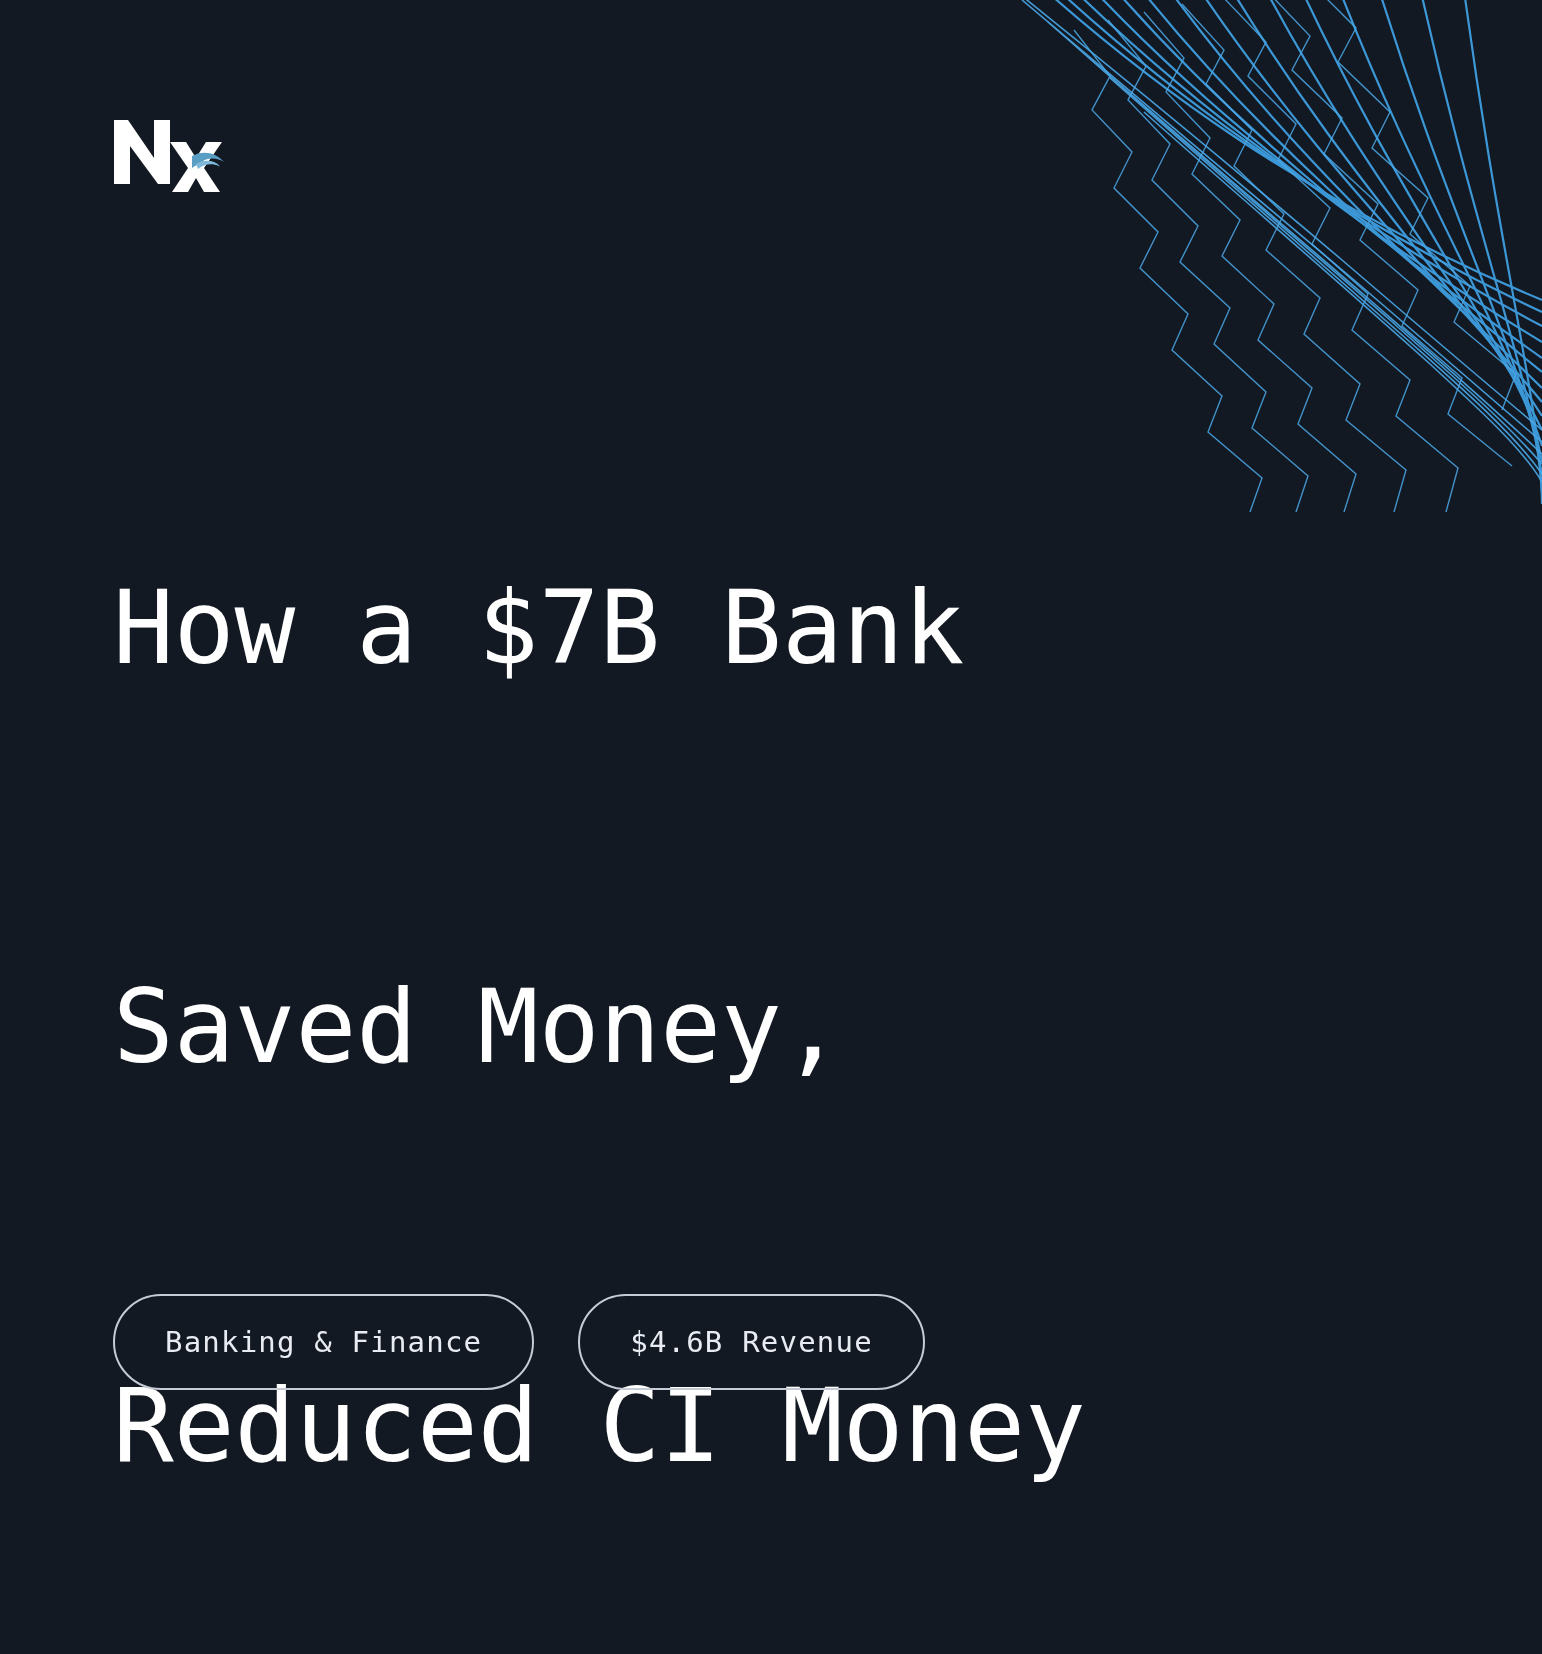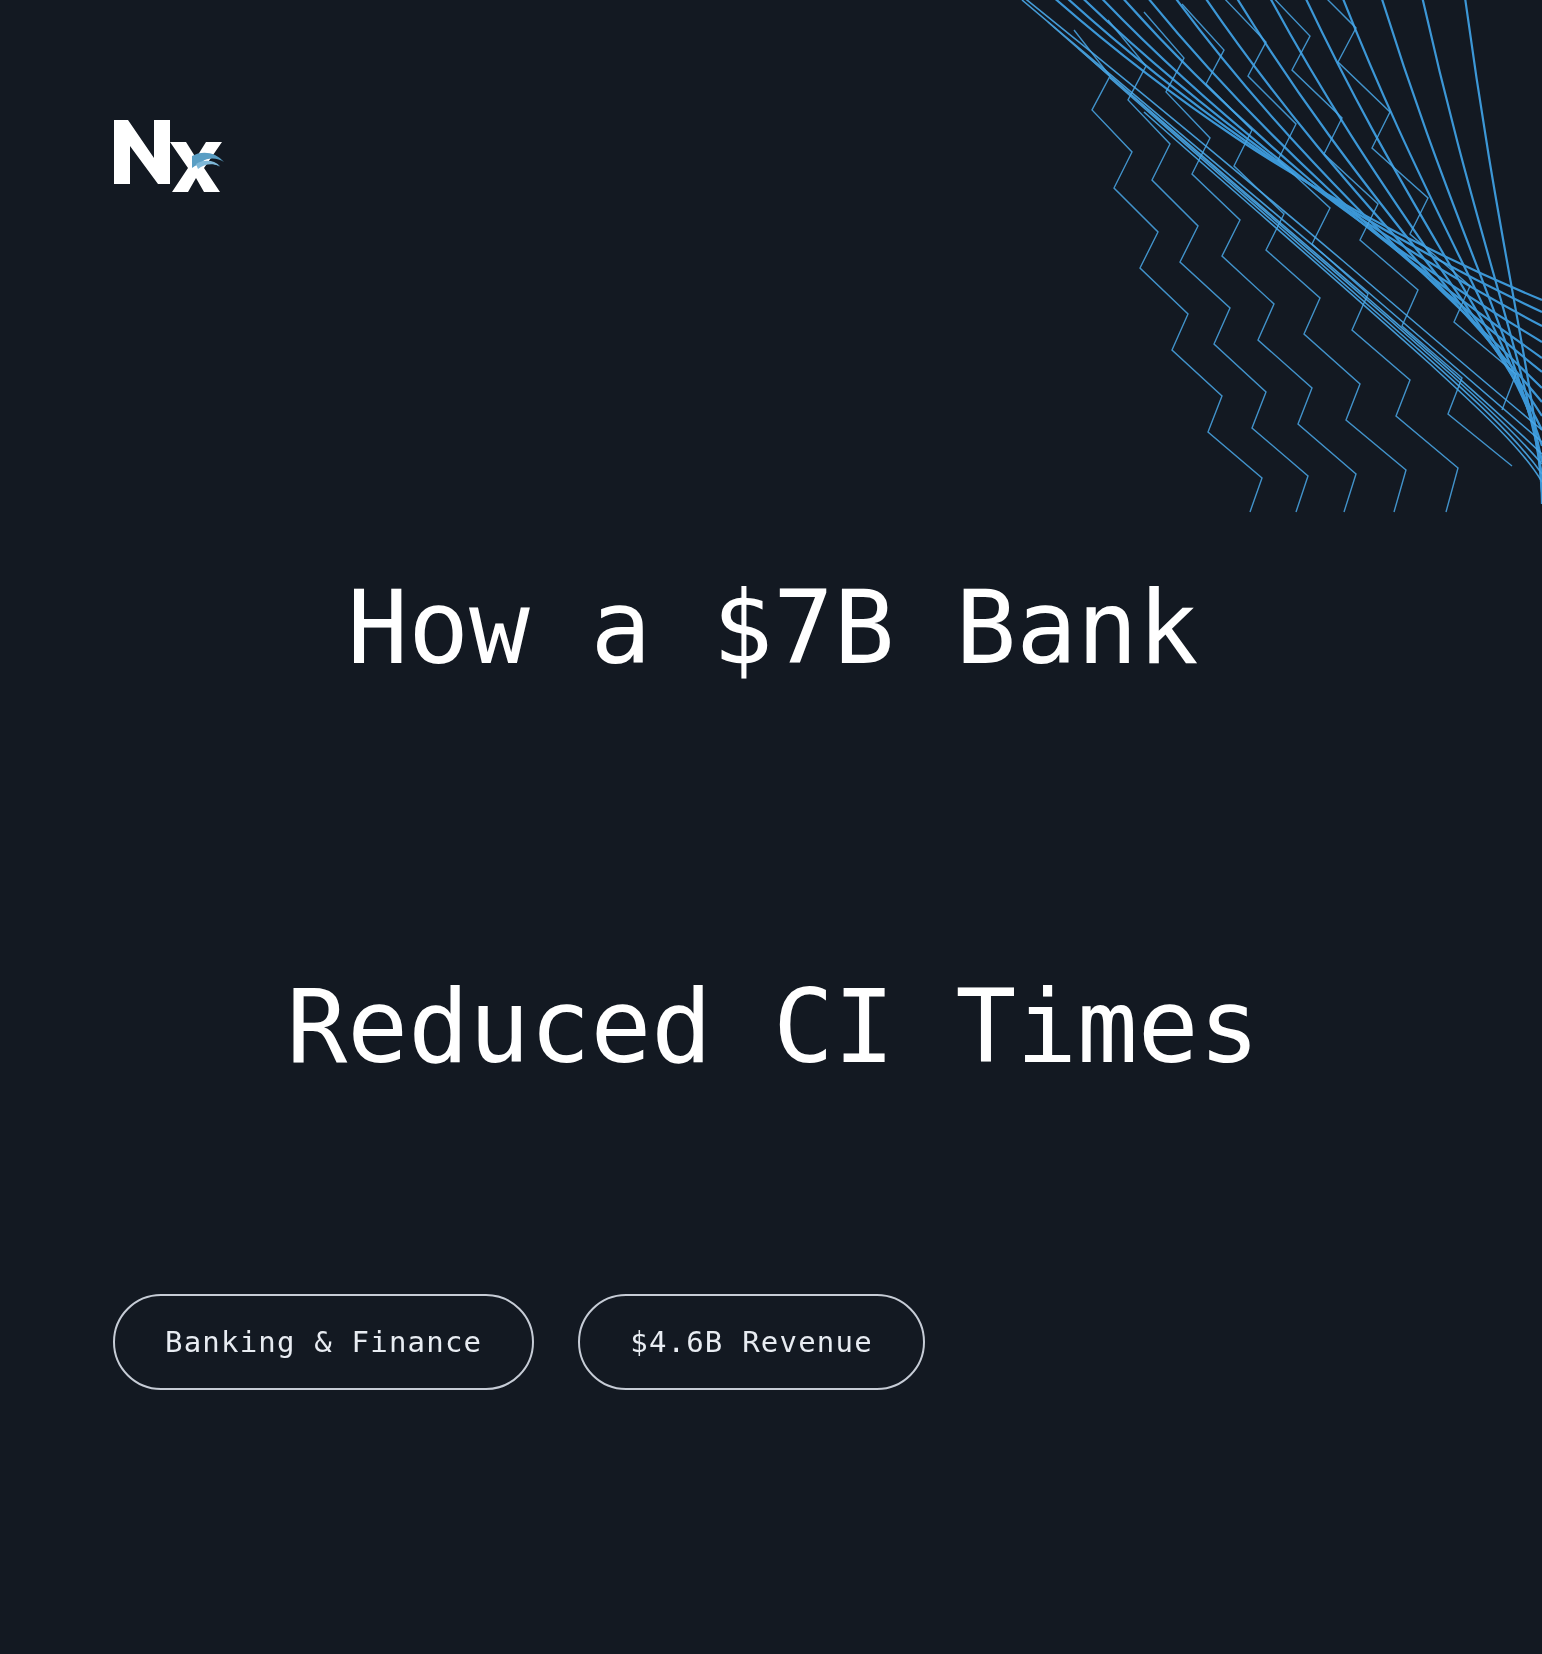--- a/index.html
+++ b/index.html
@@ -15,21 +15,20 @@
     font-family: "DejaVu Sans Mono", monospace;
     position: relative;
   }
 
   .page {
     position: relative;
     width: 1542px;
     height: 1654px;
     background: #131922;
     overflow: hidden;
-    text-align: center;
   }
 
   
   .wire-decor {
     position: absolute;
     top: 0;
     right: 0;
     width: 560px;
     height: 520px;
     pointer-events: none;
@@ -141,21 +140,22 @@
 
       <path d="M 62 30 L 78 30 L 88 46 L 98 30 L 114 30 L 96 56 L 112 80 L 96 80 L 88 66 L 80 80 L 64 80 L 80 56 Z" fill="#ffffff"></path>
 
       <path d="M 84 44 C 94 38, 108 40, 116 50 C 110 46, 100 45, 94 50 C 100 48, 108 50, 112 55 C 104 50, 92 50, 84 56 Z" fill="#5a9ec4"></path>
       <path d="M 88 52 C 96 47, 106 48, 112 54 C 104 51, 96 52, 90 57 Z" fill="#7fb8d8"></path>
     </svg>
   </div>
 
   <h1 class="headline">
     <span class="headline-line">How a $7B Bank</span>
-    <span class="headline-line">Reduced CI Times</span>
+    <span class="headline-line">Saved Money,</span>
+    <span class="headline-line">Reduced CI Money</span>
     
     
     
   </h1>
 
   <div class="tag-row">
     <div class="tag-pill">Banking &amp; Finance</div>
     <div class="tag-pill">$4.6B Revenue</div>
   </div>
 

